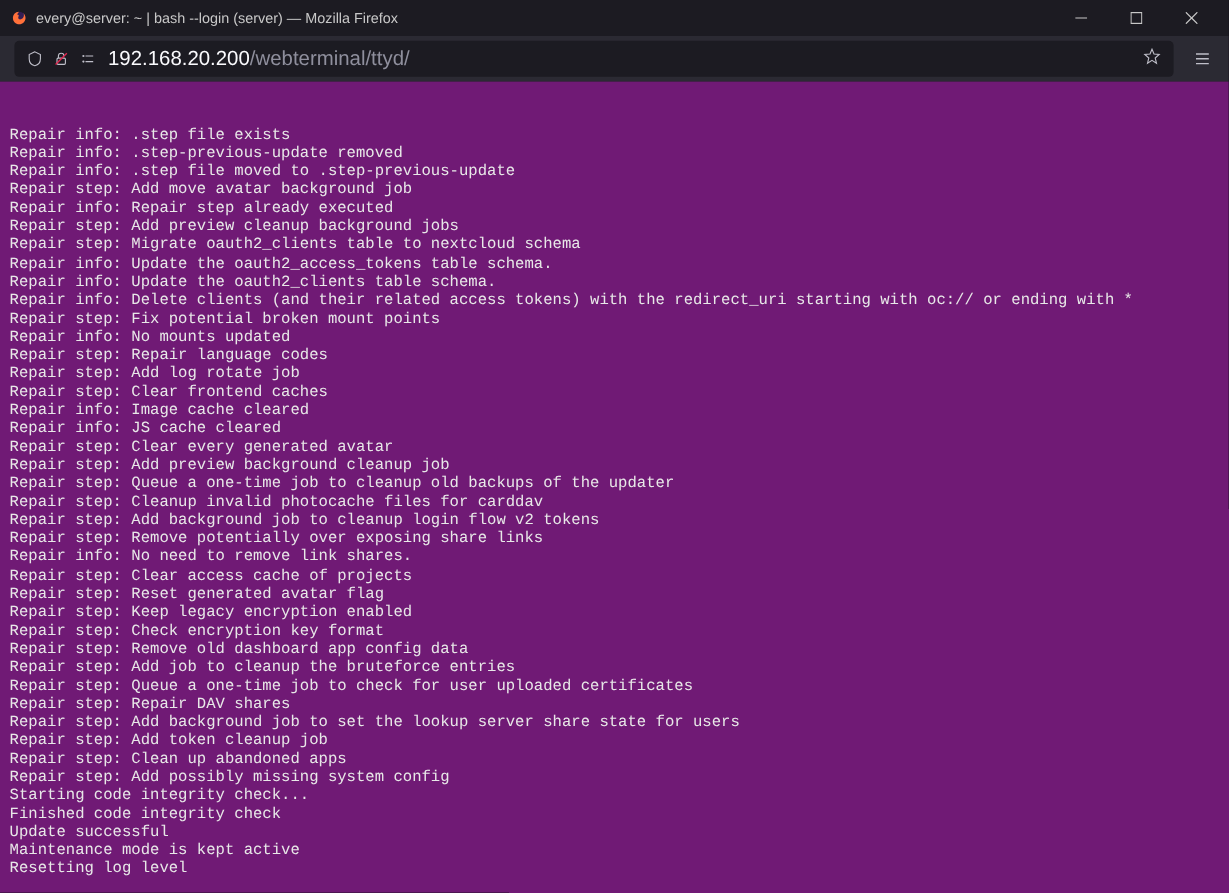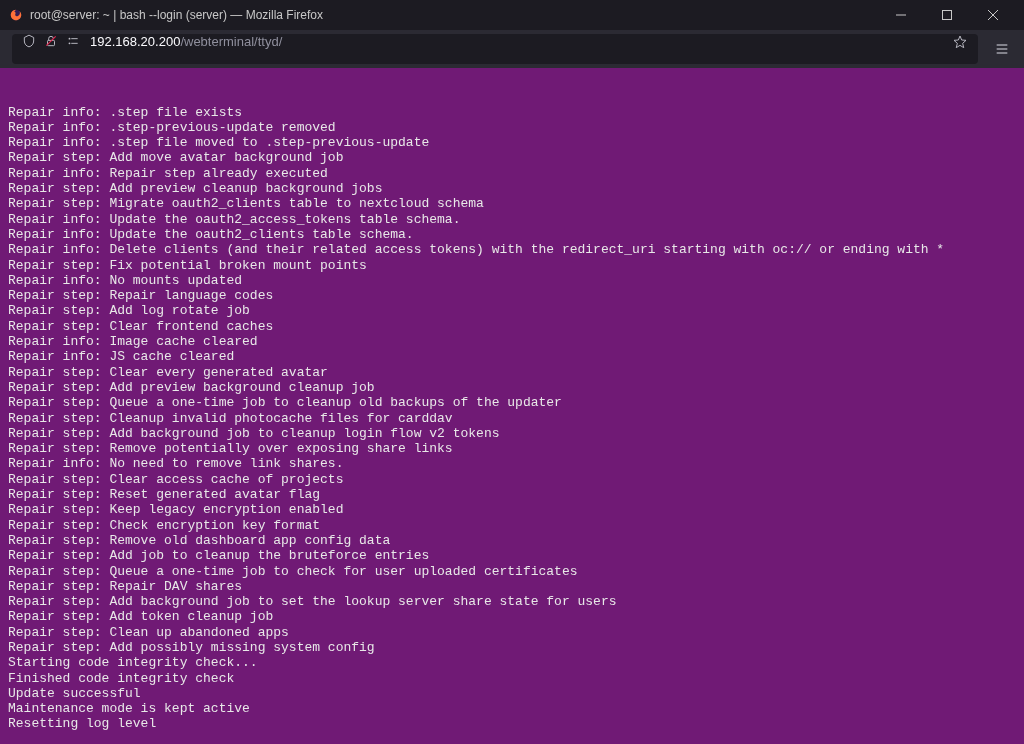--- a/index.html
+++ b/index.html
@@ -88,24 +88,24 @@
     .toolbar-icon svg {
       width: 16px;
       height: 16px;
     }
     .urlbar {
       flex: 1;
       height: 30px;
       background: #1c1b22;
       border-radius: 4px;
       display: flex;
-      align-items: flex-start;
+      align-items: center;
       padding: 0 10px;
       color: #bfbfc9;
-      font-size: 13px;
+      font-size: 17px;
       margin: 0 4px;
     }
     .urlbar-icons {
       display: flex;
       align-items: center;
       gap: 8px;
       margin-right: 10px;
     }
     .urlbar-icons svg {
       width: 14px;
@@ -143,21 +143,21 @@
 
 <div class="window">
 
   <div class="titlebar">
     <span class="titlebar-icon">
       <svg viewBox="0 0 24 24">
         <circle cx="12" cy="12" r="9" fill="#331e54"></circle>
         <path d="M12 3 C6 3 3 8 3 12 c0 5 4 9 9 9 5 0 9-4 9-9 0-2-1-5-3-7 1 2 1 4 0 6 -1 2-3 3-5 3 -2 0-3-2-2-4 1-2 0-3-2-3 1-2 3-4 3-4z" fill="#ff7139"></path>
       </svg>
     </span>
-    <span class="titlebar-title">root@server: ~ | bash --login (server) — Mozilla Firefox</span>
+    <span class="titlebar-title">every@server: ~ | bash --login (server) — Mozilla Firefox</span>
     <div class="window-controls">
       <div class="window-control">
         <svg viewBox="0 0 10 10">
             <line x1="0" y1="5" x2="10" y2="5"></line>
           </svg>
       </div>
       <div class="window-control">
         <svg viewBox="0 0 10 10">
             <rect x="0.5" y="0.5" width="9" height="9"></rect>
           </svg>

